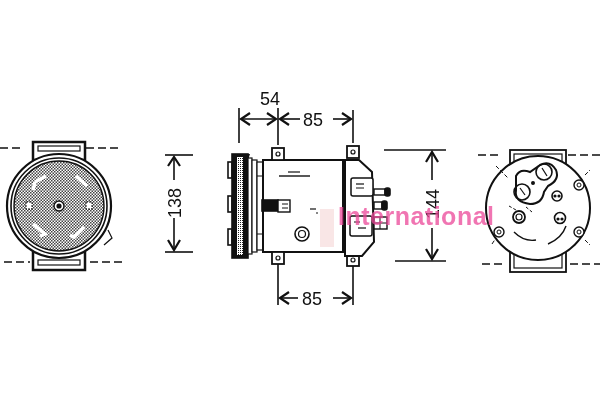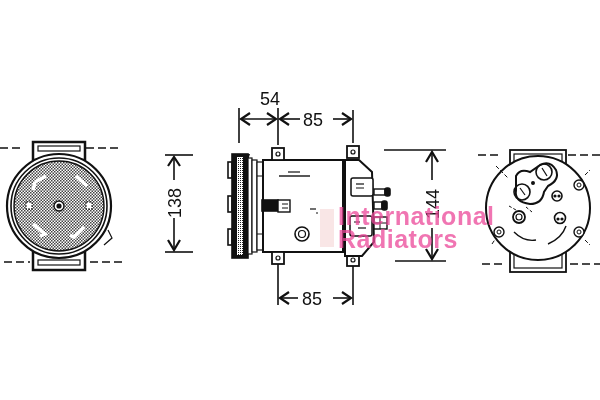--- a/index.html
+++ b/index.html
@@ -211,15 +211,14 @@
   <div class="dim-label" style="left:260px; top:90px;">54</div>
   <div class="dim-label" style="left:303px; top:111px;">85</div>
   <div class="dim-label" style="left:302px; top:290px;">85</div>
   <div class="dim-label vert" style="left:160px; top:194px;">138</div>
   <div class="dim-label vert" style="left:418px; top:195px;">144</div>
 
   
   <div class="watermark" style="left:338px; top:205px;">
     <span class="logo"></span>
     <div>International</div>
-    <div>Radiators</div>
   </div>
 </div>
 
 </body></html>

